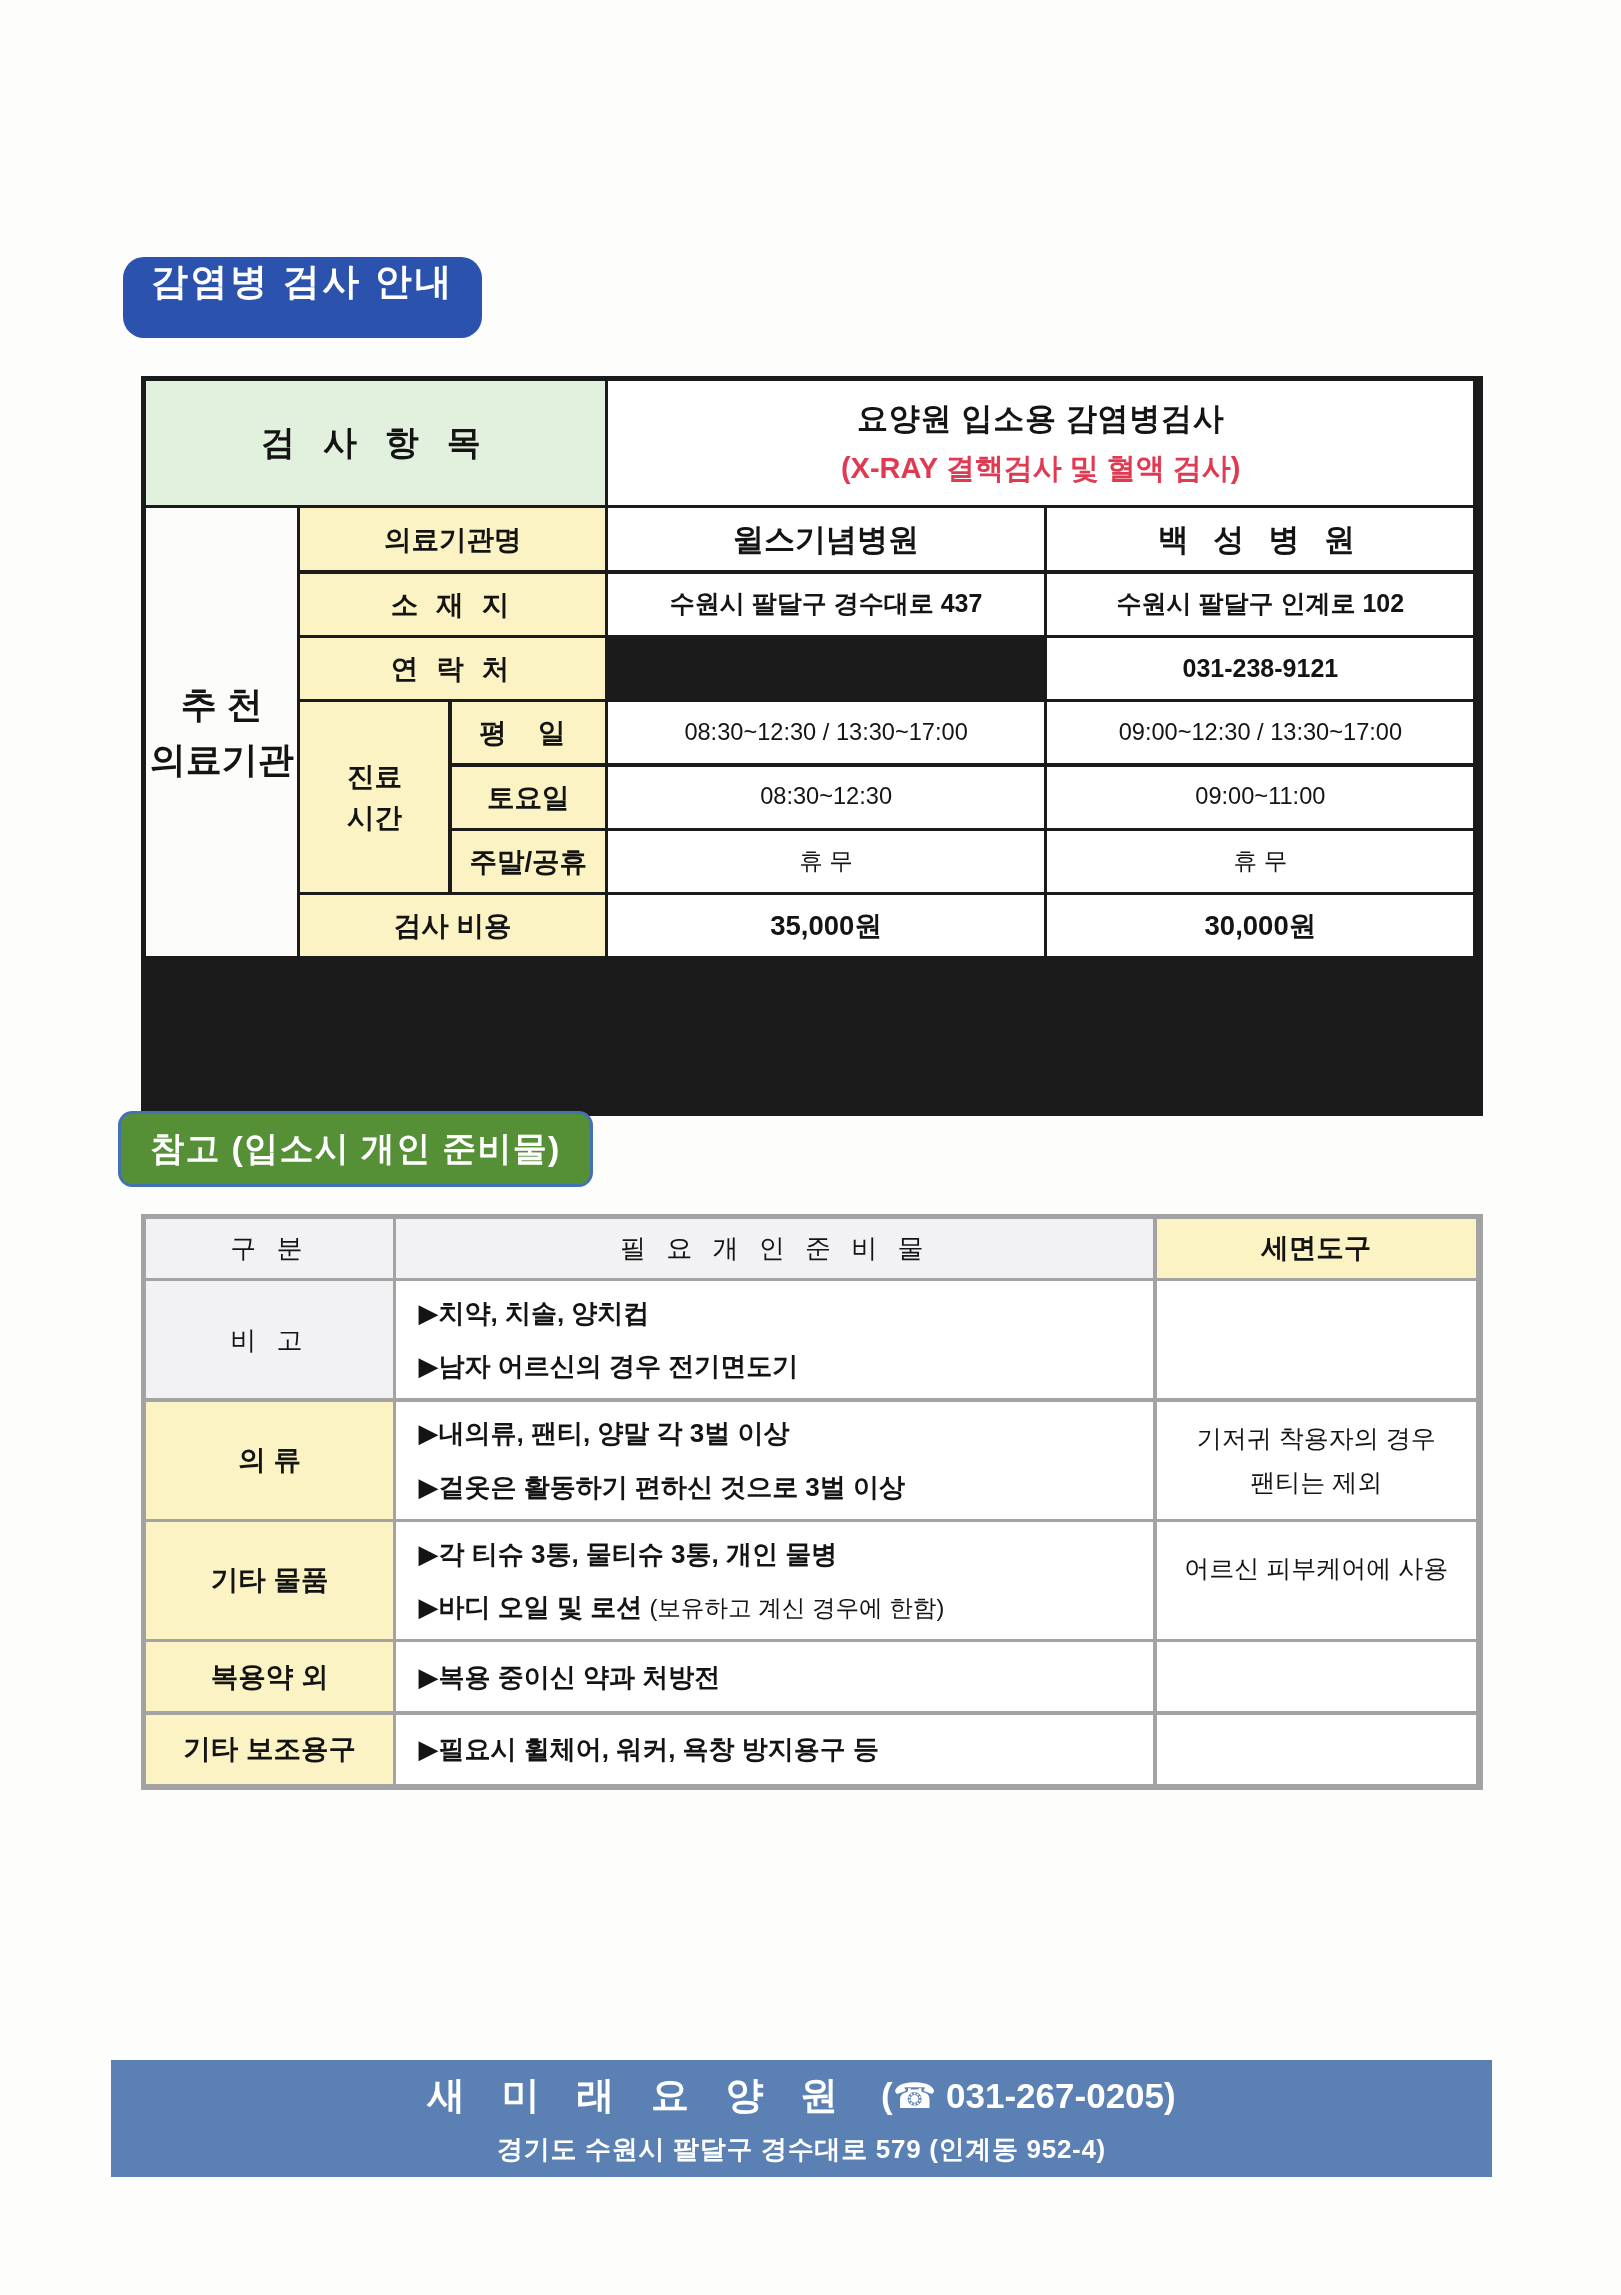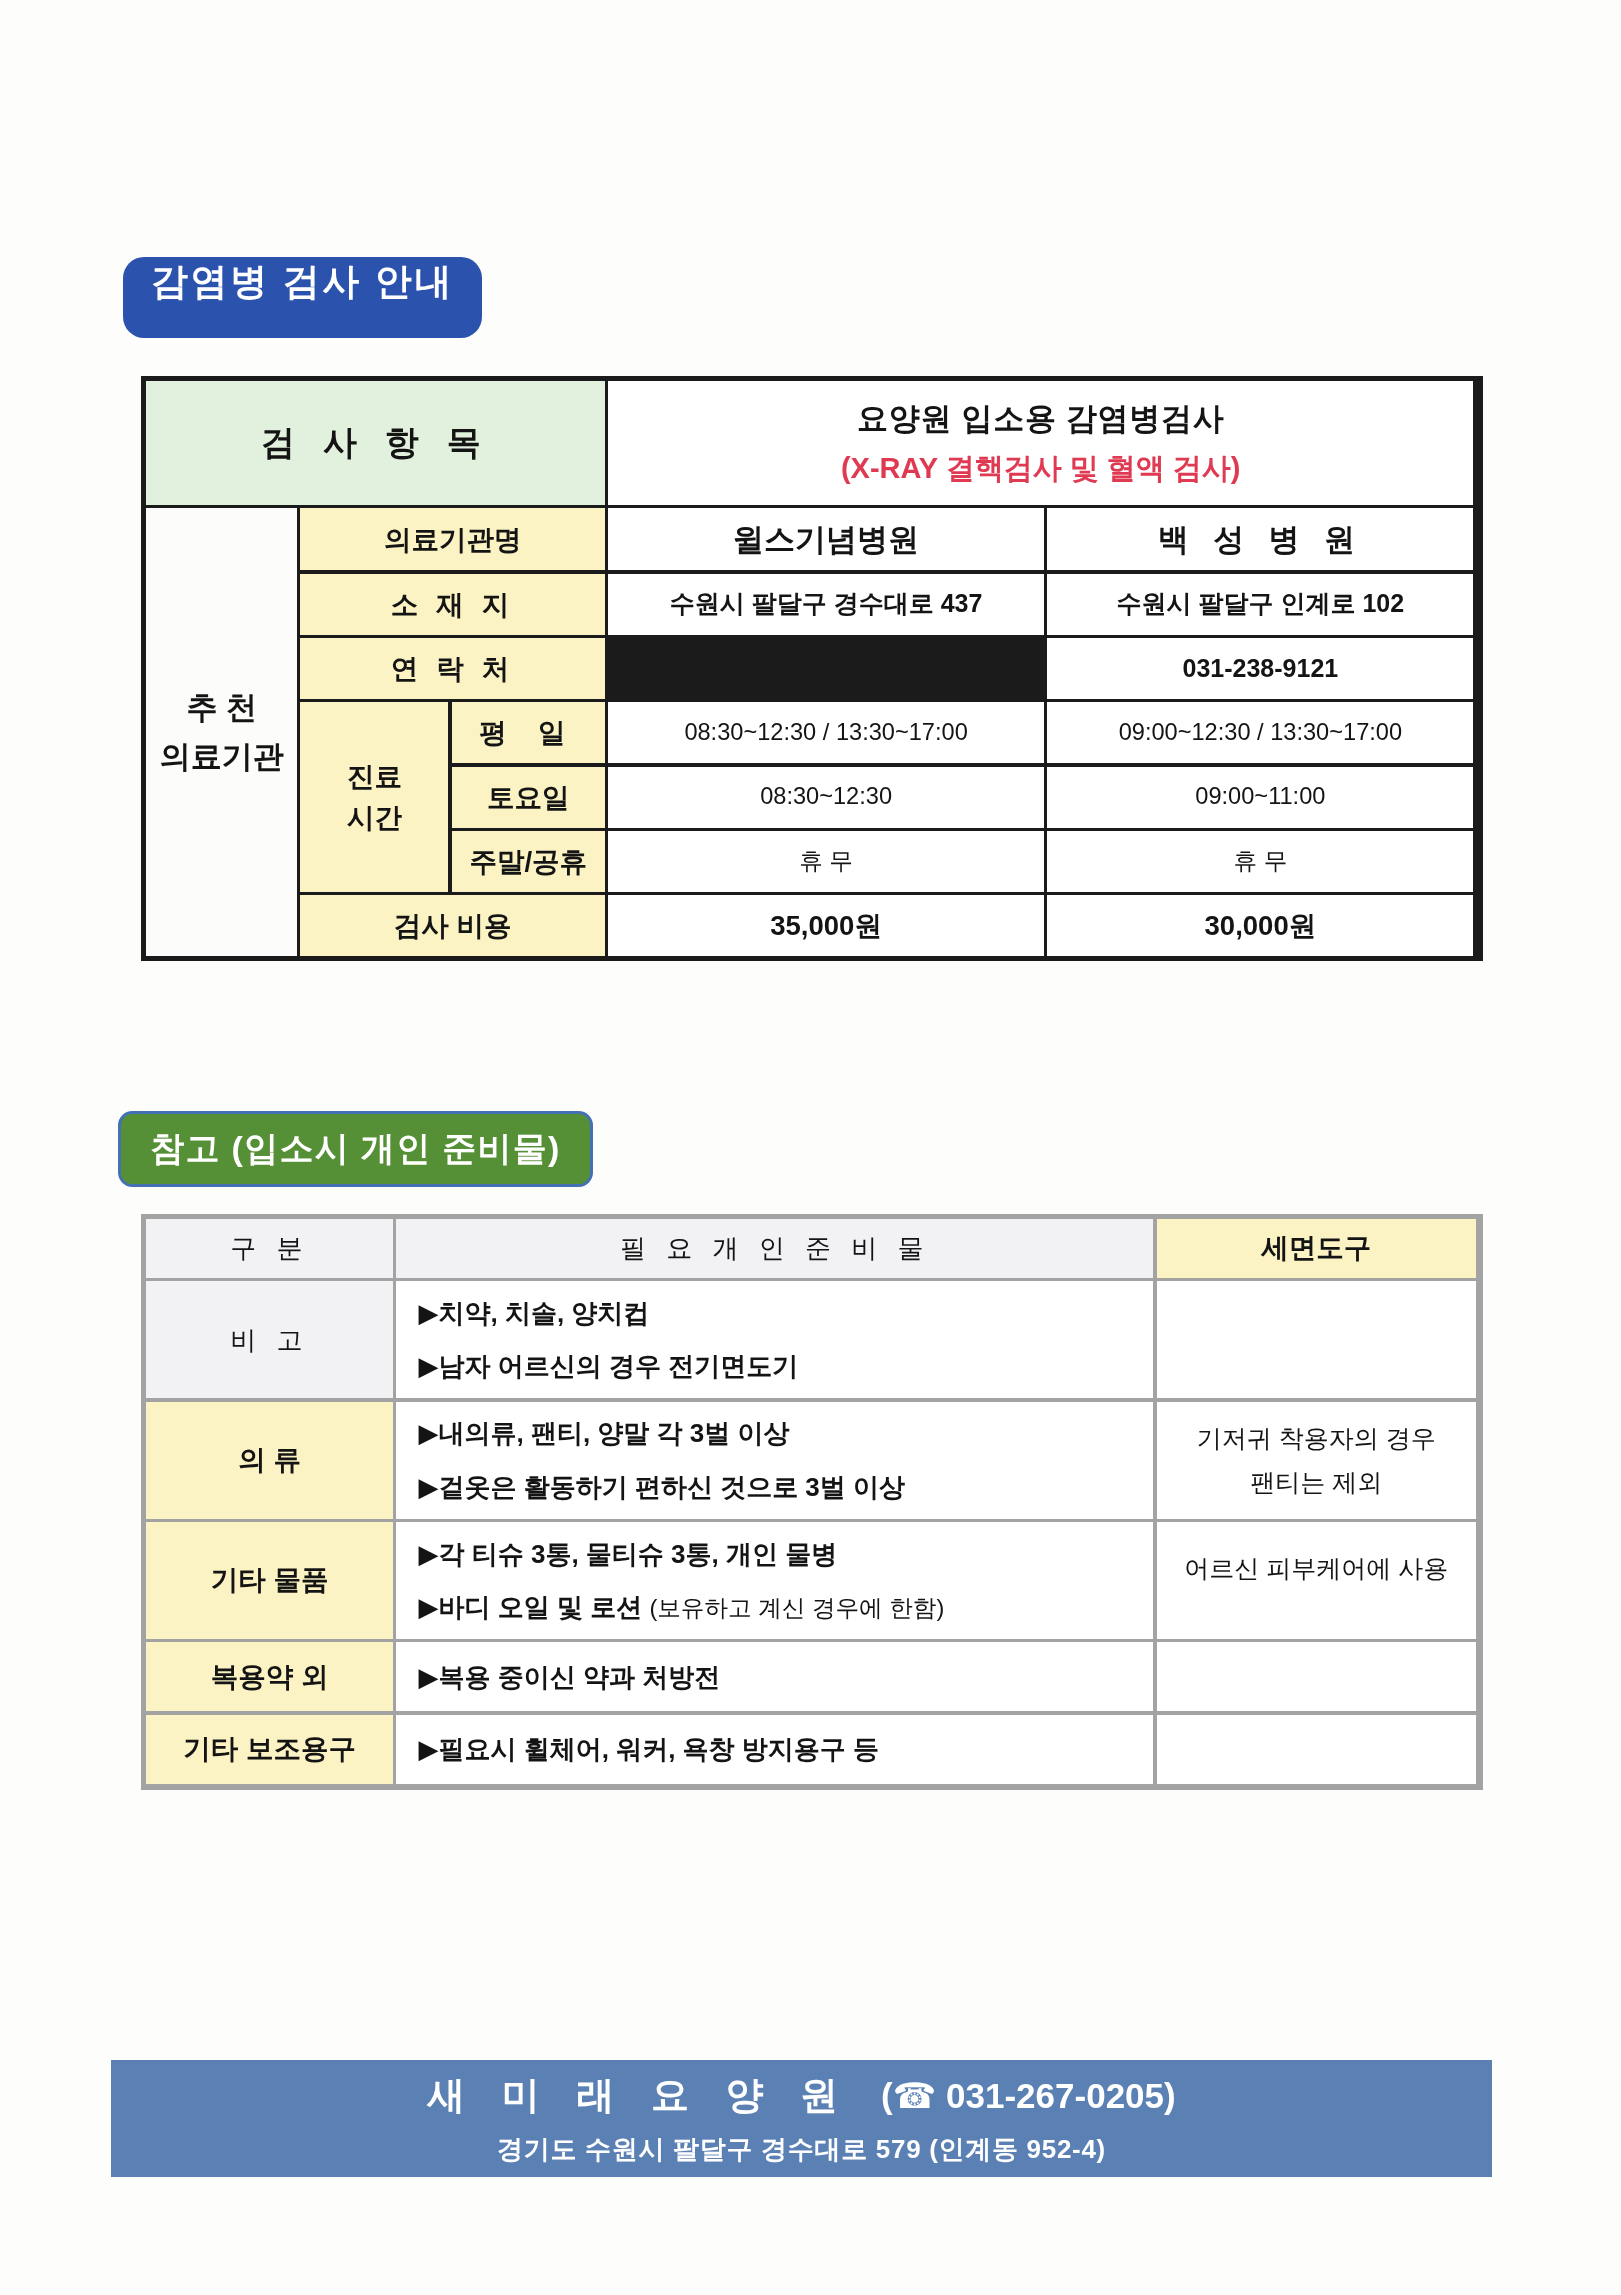--- a/index.html
+++ b/index.html
@@ -20,38 +20,38 @@
   }
   .badge-green{
     position:absolute;left:118px;top:1111px;width:475px;height:76px;
     background:#569036;border:3.9px solid #4470b4;border-radius:14.4px;
     display:flex;align-items:center;justify-content:center;
     color:#ffffff;font-weight:bold;font-size:34px;letter-spacing:1.3px;
     box-sizing:border-box;
   }
   
   .t1{
-    position:absolute;left:141px;top:376px;width:1342px;height:585px;
+    position:absolute;left:141px;top:376px;width:1342px;height:740px;
     background:#1b1b1b;box-sizing:border-box;padding:5.2px;
     display:grid;gap:3.3px;
     grid-template-columns:151px 148px 153px 436px 426px;
     grid-template-rows:124px 62px 61px 61px 61px 61px 61px 61px;
   }
   .t1 .cell{
     background:#ffffff;display:flex;align-items:center;justify-content:center;
     text-align:center;line-height:1.35;
   }
   .cell.green{background:#e2f1dd;}
   .cell.yellow{background:#fbf3c3;}
   .cell.plain{background:#fcfcfa;}
   .t1-item-header{grid-column:1/4;grid-row:1;font-size:34px;font-weight:bold;letter-spacing:9.2px;}
   .t1-exam-header{grid-column:4/6;grid-row:1;flex-direction:column;gap:9.2px;}
   .t1-exam-name{font-size:31px;font-weight:bold;letter-spacing:0.7px;}
   .t1-exam-detail{font-size:29px;font-weight:bold;color:#e03a52;}
-  .t1-side{grid-column:1;grid-row:2/9;flex-direction:column;gap:6.5px;font-size:31px;font-weight:600;}
+  .t1-side{grid-column:1;grid-row:2/9;flex-direction:column;gap:6.5px;font-size:36px;font-weight:600;}
   .lab{font-size:27.5px;font-weight:bold;}
   .l-hosp{grid-column:2/4;grid-row:2;}
   .l-addr{grid-column:2/4;grid-row:3;letter-spacing:5.2px;}
   .l-phone{grid-column:2/4;grid-row:4;letter-spacing:5.2px;}
   .l-hours{grid-column:2;grid-row:5/8;flex-direction:column;gap:3.9px;}
   .l-wday{grid-column:3;grid-row:5;letter-spacing:11.8px;}
   .l-sat{grid-column:3;grid-row:6;}
   .l-hol{grid-column:3;grid-row:7;}
   .l-fee{grid-column:2/4;grid-row:8;}
   .v-name{font-size:31px;font-weight:bold;}

